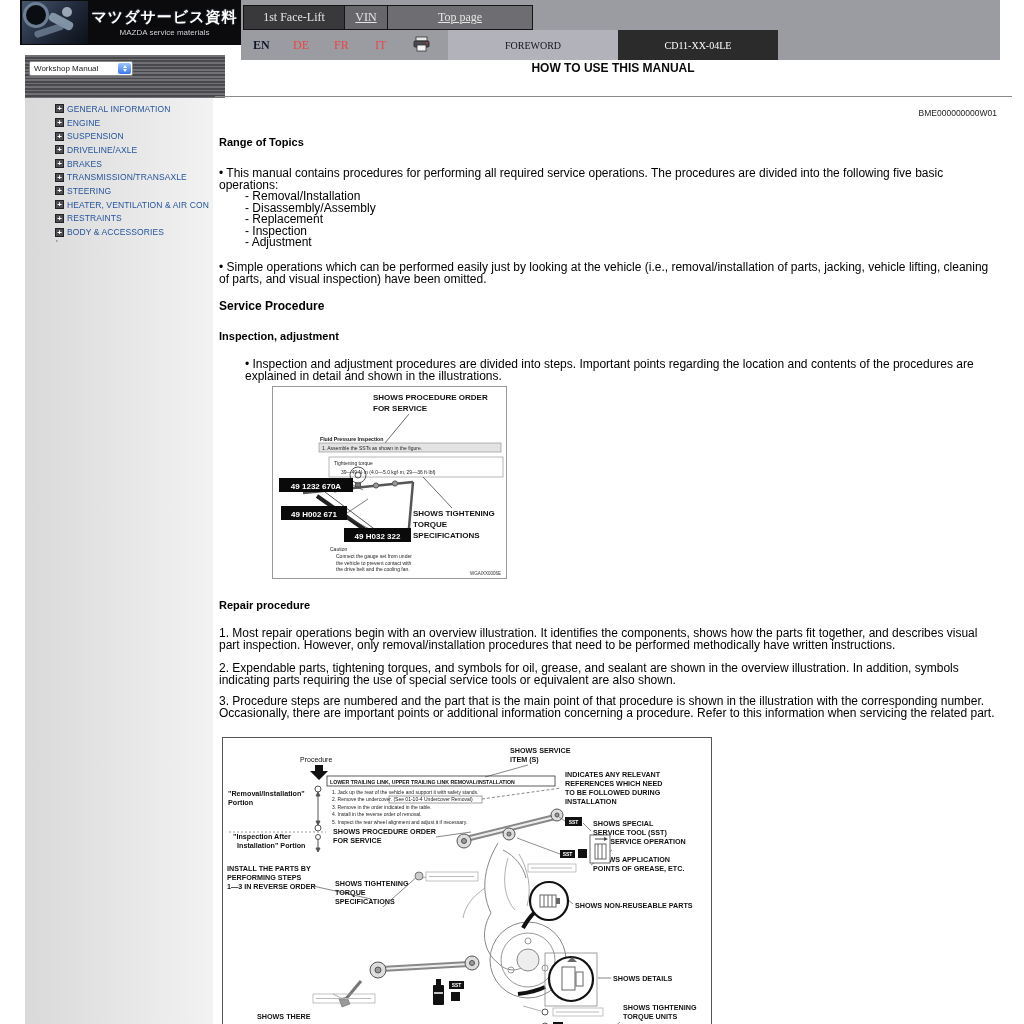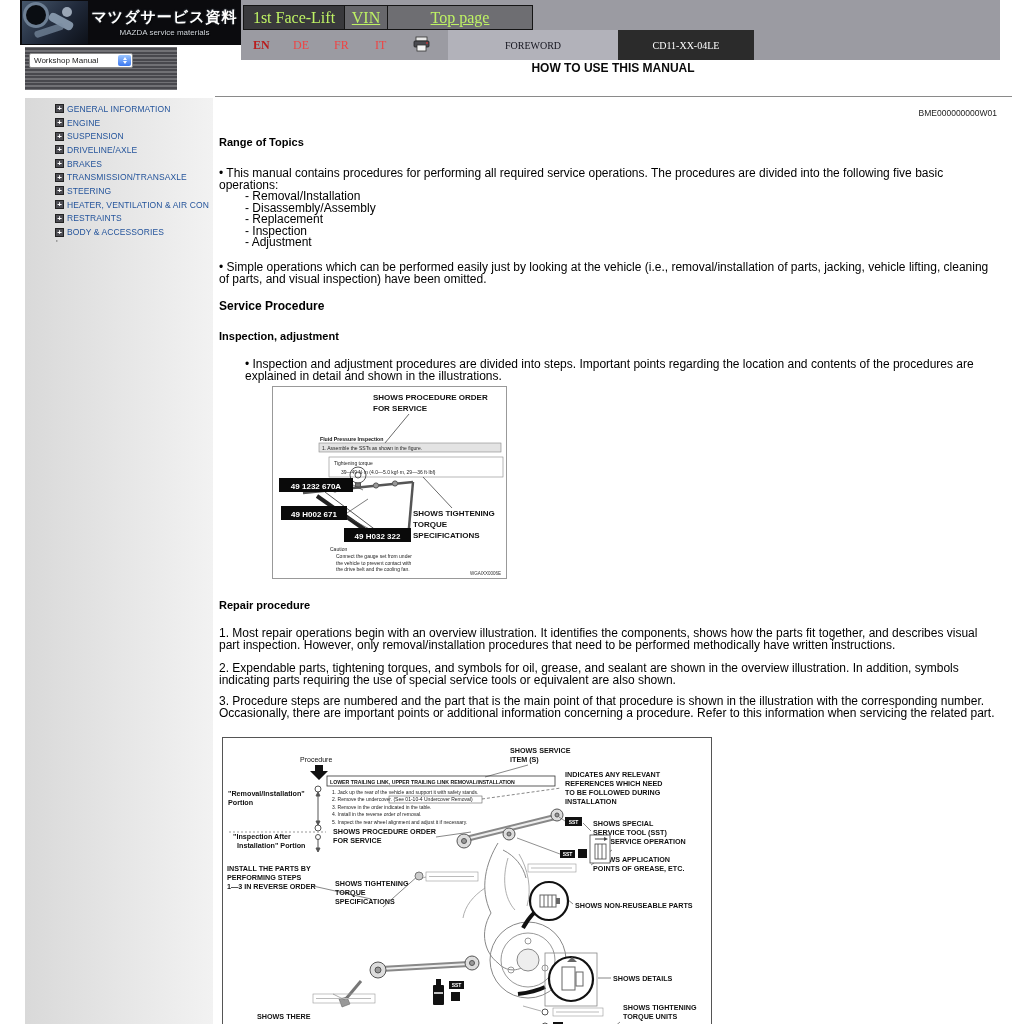--- a/index.html
+++ b/index.html
@@ -13,36 +13,36 @@
             background:linear-gradient(135deg,#45566b 0%,#20293a 55%,#0d1118 100%);}
   .logo-art .b1{position:absolute;left:4px;top:4px;width:20px;height:20px;border-radius:50%;background:#0a0d12;box-shadow:0 0 0 3px #6d7f94;}
   .logo-art .b2{position:absolute;left:26px;top:16px;width:26px;height:9px;background:#93a6ba;transform:rotate(28deg);border-radius:4px;opacity:.85;}
   .logo-art .b3{position:absolute;left:12px;top:26px;width:30px;height:7px;background:#7b8da2;transform:rotate(-18deg);border-radius:3px;opacity:.7;}
   .logo-art .b4{position:absolute;left:40px;top:6px;width:10px;height:10px;border-radius:50%;background:#b9c6d4;opacity:.8;}
   .logo-text{flex:1;text-align:center;}
   .logo-jp{color:#fff;font-size:15px;font-weight:bold;letter-spacing:1px;text-shadow:1px 1px 1px #000,0 0 2px #6c7c8c;}
   .logo-en{color:#cfd4da;font-size:8px;margin-top:1px;text-shadow:1px 1px 0 #000;}
 
   .head-band{left:241px;top:0;width:759px;height:60px;background:#9b9ba2;}
-  .tabbar{left:243px;top:5px;height:23px;display:flex;border:1px solid #151515;font-family:"Liberation Serif",serif;font-size:16px;color:#bef264;}
+  .tabbar{left:243px;top:5px;height:23px;display:flex;border:1px solid #151515;font-family:"Liberation Serif",serif;font-size:12px;color:#e5e5e5;}
   .tab{display:flex;align-items:center;justify-content:center;border-left:1px solid #151515;cursor:pointer;}
   .tab:first-child{border-left:none;}
   .tab.t1{width:100px;background:#39393c;}
   .tab.t2{width:42px;background:#67676b;text-decoration:underline;}
   .tab.t3{width:144px;background:#6e6e72;text-decoration:underline;}
 
   .lang{top:38px;font-family:"Liberation Serif",serif;font-size:12px;color:#ef4444;cursor:pointer;}
-  .lang.en{color:#b91c1c;font-weight:bold;}
+  .lang.en{color:#0f172a;font-weight:bold;}
   .fw-tab{left:448px;top:30px;width:170px;height:30px;background:#b2b2ba;color:#15151f;
           font-family:"Liberation Serif",serif;font-size:10px;display:flex;align-items:center;justify-content:center;cursor:pointer;}
-  .cd-tab{left:618px;top:30px;width:136px;height:30px;background:#2b2b2b;color:#fff;
+  .cd-tab{left:618px;top:30px;width:160px;height:30px;background:#2b2b2b;color:#fff;
           font-family:"Liberation Serif",serif;font-size:10px;display:flex;align-items:center;justify-content:center;}
 
   
-  .stripes{left:25px;top:47px;width:152px;height:43px;
+  .stripes{left:25px;top:55px;width:200px;height:43px;
            background:repeating-linear-gradient(180deg,#717175 0 1.5px,#48484d 1.5px 3.5px);}
   .select{position:absolute;left:4px;top:6px;width:104px;height:15px;background:#fff;border:1px solid #8a8a8a;
           border-radius:2px;font-size:8px;color:#222;line-height:13px;padding-left:4px;box-sizing:border-box;cursor:pointer;}
   .step{position:absolute;right:1px;top:1px;bottom:1px;width:13px;border-radius:2px;
         background:linear-gradient(#9cc6ff,#3b78f0);display:flex;flex-direction:column;align-items:center;justify-content:center;gap:1px;}
   .tri-up{width:0;height:0;border-left:2.5px solid transparent;border-right:2.5px solid transparent;border-bottom:3px solid #fff;}
   .tri-down{width:0;height:0;border-left:2.5px solid transparent;border-right:2.5px solid transparent;border-top:3px solid #fff;}
 
   .side-body{left:25px;top:98px;width:188px;height:926px;background:linear-gradient(90deg,#d9d9d9,#f2f2f2);}
   .tree{left:55px;top:102px;width:158px;overflow:hidden;}

